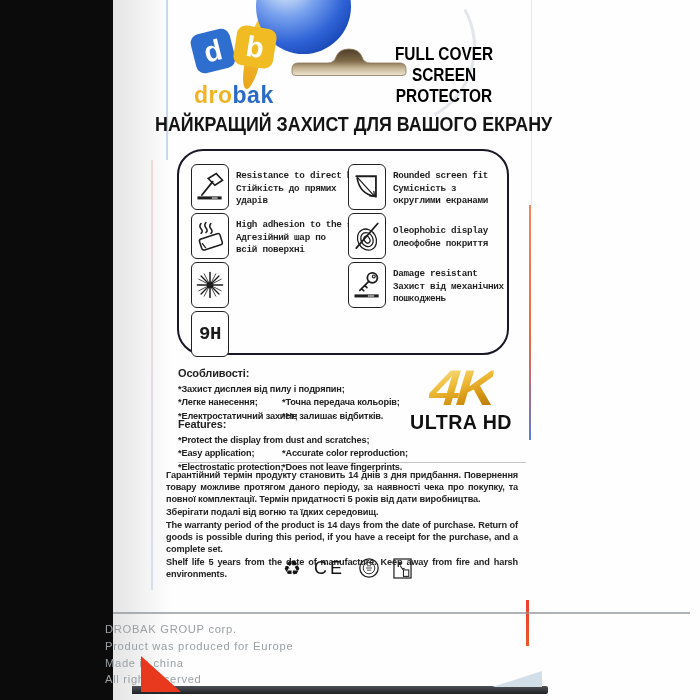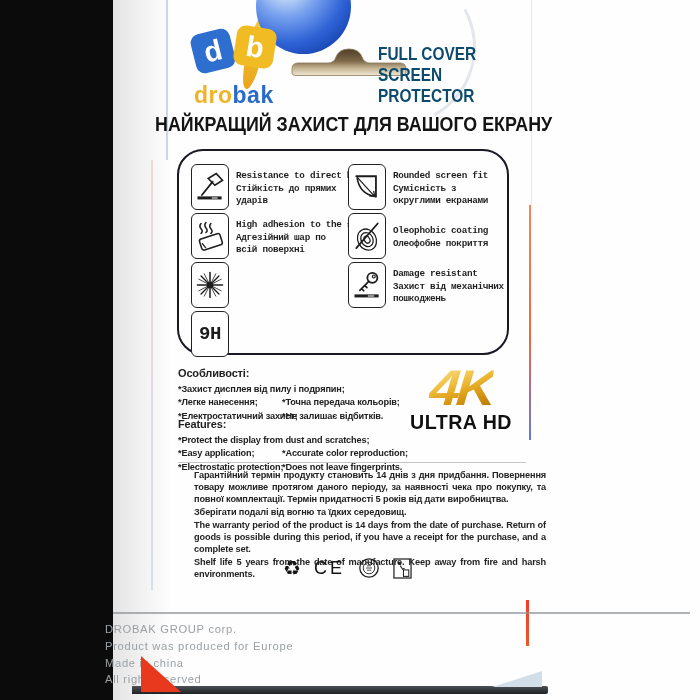--- a/index.html
+++ b/index.html
@@ -26,21 +26,21 @@
   
   .logo{left:193px;top:26px;width:90px;height:82px;}
   .sq{position:absolute;width:40px;height:40px;border-radius:9px;display:flex;align-items:center;justify-content:center;color:#fff;font-weight:bold;font-size:29px;line-height:1;}
   .sq-blue{left:0;top:5px;background:#2e6ecf;transform:rotate(-14deg);}
   .sq-yellow{left:42px;top:1px;background:#f1bc23;transform:rotate(9deg);}
   .logo-text{position:absolute;left:1px;top:56px;font-size:23px;font-weight:bold;letter-spacing:.5px;}
   .logo-text .dro{color:#f0b325;}
   .logo-text .bak{color:#2a6bc8;}
 
   
-  .fcsp{right:190px;top:44px;width:150px;text-align:left;color:#0c4a6e;font-weight:bold;font-size:17.5px;line-height:1.2;}
+  .fcsp{right:190px;top:44px;width:150px;text-align:center;color:#000000;font-weight:bold;font-size:17.5px;line-height:1.2;}
   .fcsp div{transform:scaleX(.88);transform-origin:right center;}
 
   .headline{left:120px;top:112px;width:450px;text-align:left;color:#141414;}
   .headline span{display:inline-block;font-size:21px;font-weight:bold;transform:scaleX(.85);transform-origin:center;white-space:nowrap;}
 
   
   .features-box{left:177px;top:149px;width:332px;height:206px;border:2.3px solid #181826;border-radius:26px;box-sizing:border-box;
     display:grid;grid-template-columns:1fr 1fr;grid-auto-rows:1fr;padding:10px 2px 6px 12px;}
   .feat{display:flex;gap:7px;align-items:center;padding-top:3px;font-family:Liberation Mono, monospace;}
   .icon-box{width:38px;height:46px;flex:none;border:1.7px solid #222;border-radius:6px;box-sizing:border-box;display:flex;align-items:center;justify-content:center;background:#fff;}
@@ -59,21 +59,21 @@
 
   
   .badge4k{left:396px;top:367px;width:130px;text-align:center;}
   .four-k{display:inline-block;font-size:50px;font-weight:bold;font-style:italic;letter-spacing:-4px;line-height:.85;
     background:linear-gradient(160deg,#f8e08a 5%,#eebc3a 40%,#d99a15 65%,#b77708 95%);
     -webkit-background-clip:text;background-clip:text;color:transparent;transform:scaleX(1.12) skewX(-4deg);}
   .ultra{display:block;font-size:20px;font-weight:bold;color:#101010;letter-spacing:.5px;margin-top:1px;transform:scaleX(.98);}
 
   .divider{left:178px;top:462px;width:348px;height:1px;background:#c6c6c6;}
 
-  .warranty{left:194px;width:352px;font-size:9.2px;font-weight:bold;color:#242424;line-height:1.33;letter-spacing:-.15px;text-align:justify;}
+  .warranty{left:166px;width:352px;font-size:9.2px;font-weight:bold;color:#242424;line-height:1.33;letter-spacing:-.15px;text-align:justify;}
   .warranty p{margin:0;}
   .w-uk{top:469px;}
   .w-en{top:519px;}
 
   
   .cert-row{left:283px;top:555px;height:26px;display:flex;align-items:center;gap:13px;color:#151515;}
   .recycle{font-size:20px;line-height:1;}
   .ce{font-size:18px;letter-spacing:3px;font-weight:normal;}
 
   
@@ -182,21 +182,21 @@
     <div class="feat">
       <div class="icon-box">
         <svg width="34" height="34" viewBox="0 0 38 38" fill="none" stroke="#1d1d1d" stroke-width="1.4">
           <ellipse cx="19" cy="23" rx="3" ry="4.2" transform="rotate(-28 19 23)"></ellipse>
           <ellipse cx="19" cy="23" rx="6.6" ry="8.2" transform="rotate(-28 19 23)"></ellipse>
           <ellipse cx="19" cy="23" rx="10.2" ry="12.2" transform="rotate(-28 19 23)"></ellipse>
           <line x1="31" y1="5" x2="7" y2="32.5" stroke-width="2" stroke-linecap="round"></line>
         </svg>
       </div>
       <div class="txt">
-          <div class="en">Oleophobic coating</div>
+          <div class="en">Oleophobic display</div>
           <div class="uk">Олеофобне покриття</div>
         </div>
     </div>
 
 
     <div class="feat">
       <div class="icon-box">
         <svg width="34" height="34" viewBox="0 0 38 38" stroke="#1d1d1d" fill="none" stroke-linecap="round">
           <line x1="19" y1="5" x2="19" y2="33" stroke-width="1.7"></line>
           <line x1="5" y1="19" x2="33" y2="19" stroke-width="1.7"></line>

